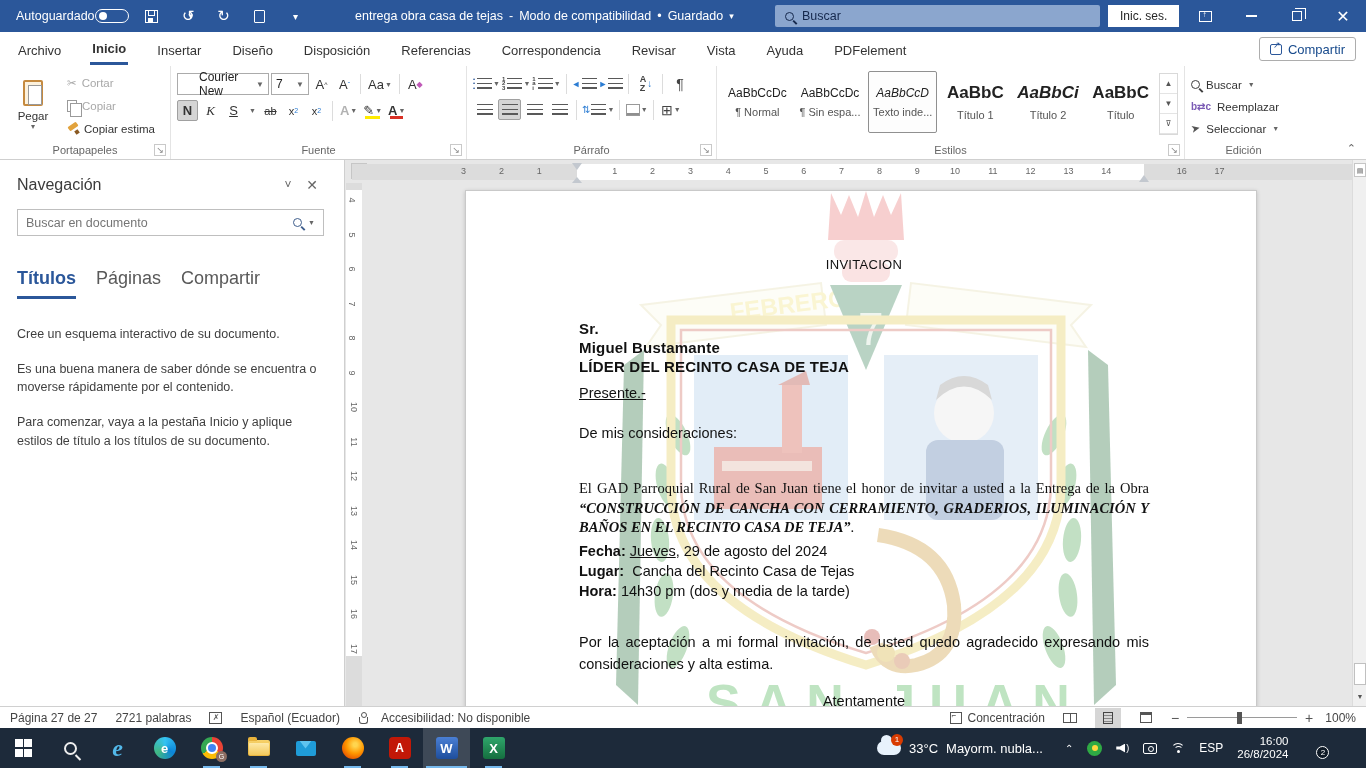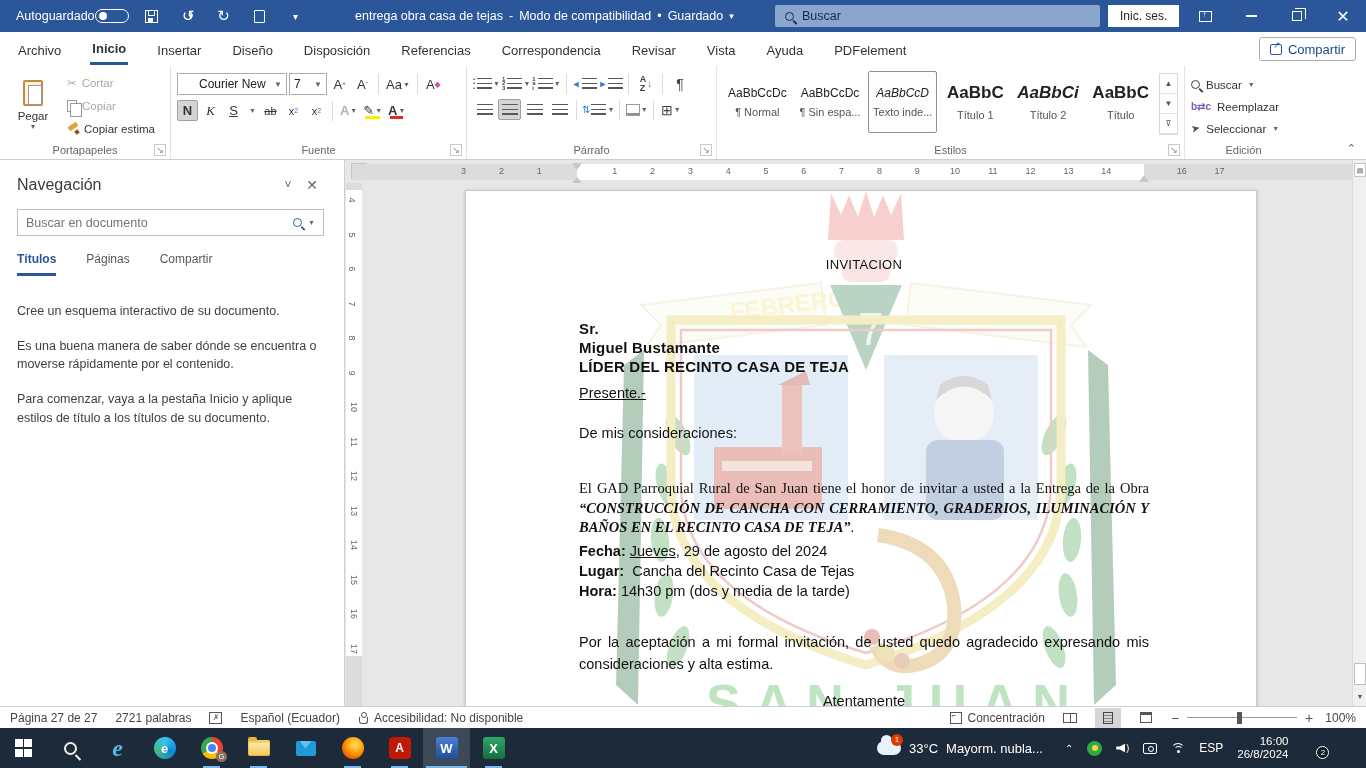--- a/index.html
+++ b/index.html
@@ -102,21 +102,21 @@
 
   
   .workspace { position:absolute; top:160px; left:0; width:1366px; height:546px; background:#e7e7e7; }
   .navpane { position:absolute; left:0; top:0; width:345px; height:546px; background:#fff; border-right:1px solid #cfcfcf; padding:16px 20px 0 17px; }
   .nav-head { display:flex; align-items:center; }
   .nav-title { font-size:16px; color:#3b3b3b; flex:1; }
   .nav-hbtn { width:24px; text-align:center; color:#666; font-size:12px; }
   .nav-search { margin-top:15px; height:27px; border:1px solid #bfbfbf; display:flex; align-items:center; padding:0 8px; gap:6px; }
   .nav-search input { flex:1; border:none; outline:none; font-size:12.5px; color:#a16207; font-family:"Liberation Sans",sans-serif; }
   .nav-search input::placeholder { color:#757575; }
-  .nav-tabs { display:flex; gap:30px; margin-top:16px; font-size:12px; color:#595959; }
+  .nav-tabs { display:flex; gap:20px; margin-top:32px; font-size:18px; color:#595959; }
   .nav-tab { padding-bottom:7px; }
   .nav-tab.active { color:var(--accent,#2b579a); font-weight:bold; border-bottom:3px solid var(--accent,#2b579a); }
   .nav-body { margin-top:26px; font-size:12.5px; color:#3f3f3f; line-height:1.45; }
   .nav-body p { margin-bottom:17px; }
 
   
   .ruler-corner { position:absolute; left:351px; top:3px; width:16px; height:16px; background:#fff; border:1px solid #c6c6c6; font-size:9px; font-weight:bold; color:#555; display:flex; align-items:center; justify-content:center; }
   .hruler { position:absolute; left:352px; top:4px; width:1000px; height:16px; background:#dcdcdc; }
   .hruler .white { position:absolute; left:225px; width:567px; top:0; bottom:0; background:#fff; }
   .rnum { position:absolute; top:2px; font-size:9px; color:#666; transform:translateX(-50%); }
@@ -306,21 +306,21 @@
             <span>Copiar estima</span>
           </span>
       </div>
       <span class="rg-label">Portapapeles</span>
       <span class="rg-launch">↘</span>
     </div>
 
     <div class="rgroup" style="width:296px;">
       <div class="font-rows">
         <div class="frow">
-          <span class="combo" style="width:110px;padding-left:21px;">
+          <span class="combo" style="width:92px;padding-left:21px;">
               <span>Courier New</span>
               <span class="car">▼</span>
             </span>
           <span class="combo" style="width:38px;">
               <span>7</span>
               <span class="car">▼</span>
             </span>
           <span class="fbtn">A<sup style="font-size:7px;">^</sup></span>
           <span class="fbtn">A<sup style="font-size:7px;color:#2b7cd3;">ˇ</sup></span>
           <span class="vsep"></span>
@@ -641,21 +641,21 @@
       <span class="vs-thumb"></span>
       <span class="vs-down">▼</span>
     </div>
   </main>
 
   <footer class="statusbar">
     <span>Página 27 de 27</span>
     <span>2721 palabras</span>
     <span class="sb-ic">✗</span>
     <span>Español (Ecuador)</span>
-    <span style="display:flex;align-items:center;gap:6px;">
+    <span style="display:flex;align-items:center;gap:13px;">
       <span class="acc-person"></span>
       <span>Accesibilidad: No disponible</span>
     </span>
     <span class="sb-right">
       <span style="display:flex;align-items:center;gap:6px;">
         <span class="focus-ic"></span>
         <span>Concentración</span>
       </span>
       <span class="view-btn">
           <span class="vb-book"></span>

